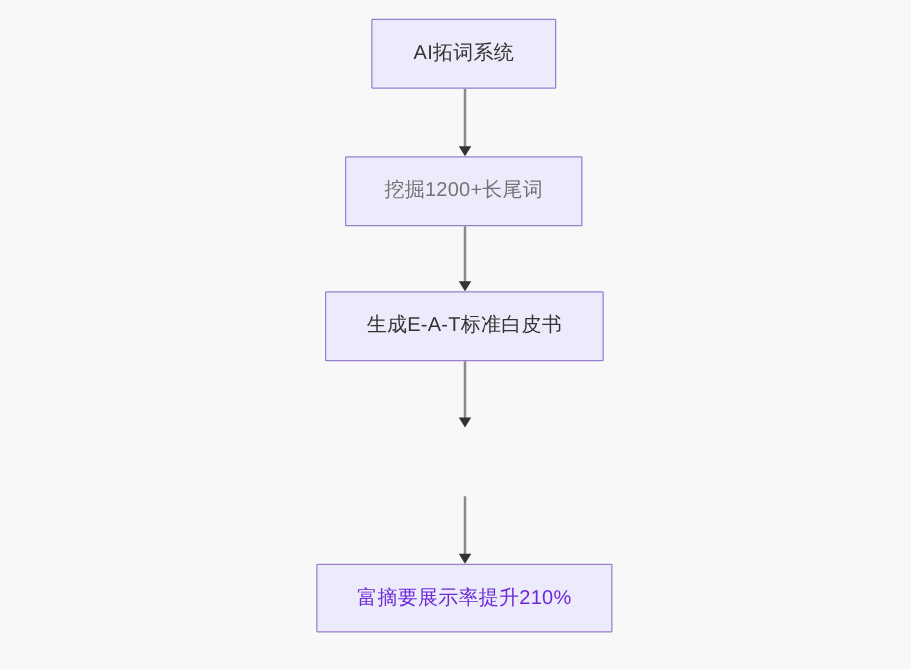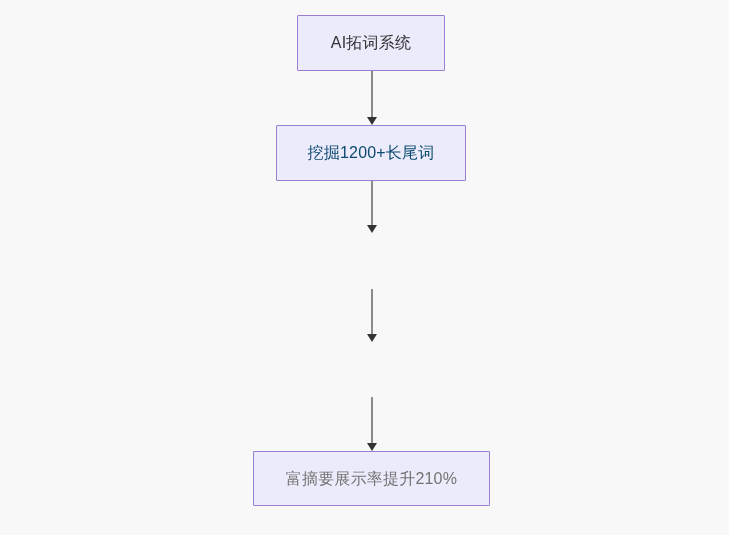--- a/index.html
+++ b/index.html
@@ -73,19 +73,22 @@
       <div class="edge-line" style="height: 46px; background: rgb(138, 138, 138);"></div>
       <div class="edge-head" style="top: 45px; border-top-color: rgb(51, 51, 51);"></div>
     </div>
     <div class="edge" style="left: 371px; top: 397px; width: 2px; height: 54px;">
       <div class="edge-line" style="height: 47px; background: rgb(138, 138, 138);"></div>
       <div class="edge-head" style="top: 46px; border-top-color: rgb(51, 51, 51);"></div>
     </div>
     <div class="node" style="left: 297px; top: 15px; width: 148px; height: 56px; background: rgb(236, 235, 252); border-color: rgb(154, 127, 209); color: rgb(51, 51, 51);">
       <span>AI拓词系统</span>
     </div>
-    <div class="node" style="left: 276px; top: 125px; width: 190px; height: 56px; background: rgb(236, 235, 252); border-color: rgb(154, 127, 209); color: #0c4a6e;">
+    <div class="node" style="left: 276px; top: 125px; width: 190px; height: 56px; background: rgb(236, 235, 252); border-color: rgb(154, 127, 209); color: #737373;">
       <span>挖掘1200+长尾词</span>
     </div>
-    <div class="node" style="left: 253px; top: 451px; width: 237px; height: 55px; background: rgb(236, 235, 252); border-color: rgb(154, 127, 209); color: #737373;">
+    <div class="node" style="left: 260px; top: 233px; width: 223px; height: 56px; background: rgb(236, 235, 252); border-color: rgb(154, 127, 209); color: rgb(51, 51, 51);">
+      <span>生成E-A-T标准白皮书</span>
+    </div>
+    <div class="node" style="left: 253px; top: 451px; width: 237px; height: 55px; background: rgb(236, 235, 252); border-color: rgb(154, 127, 209); color: #6d28d9;">
       <span>富摘要展示率提升210%</span>
     </div>
   </div>
 
 </body></html>

